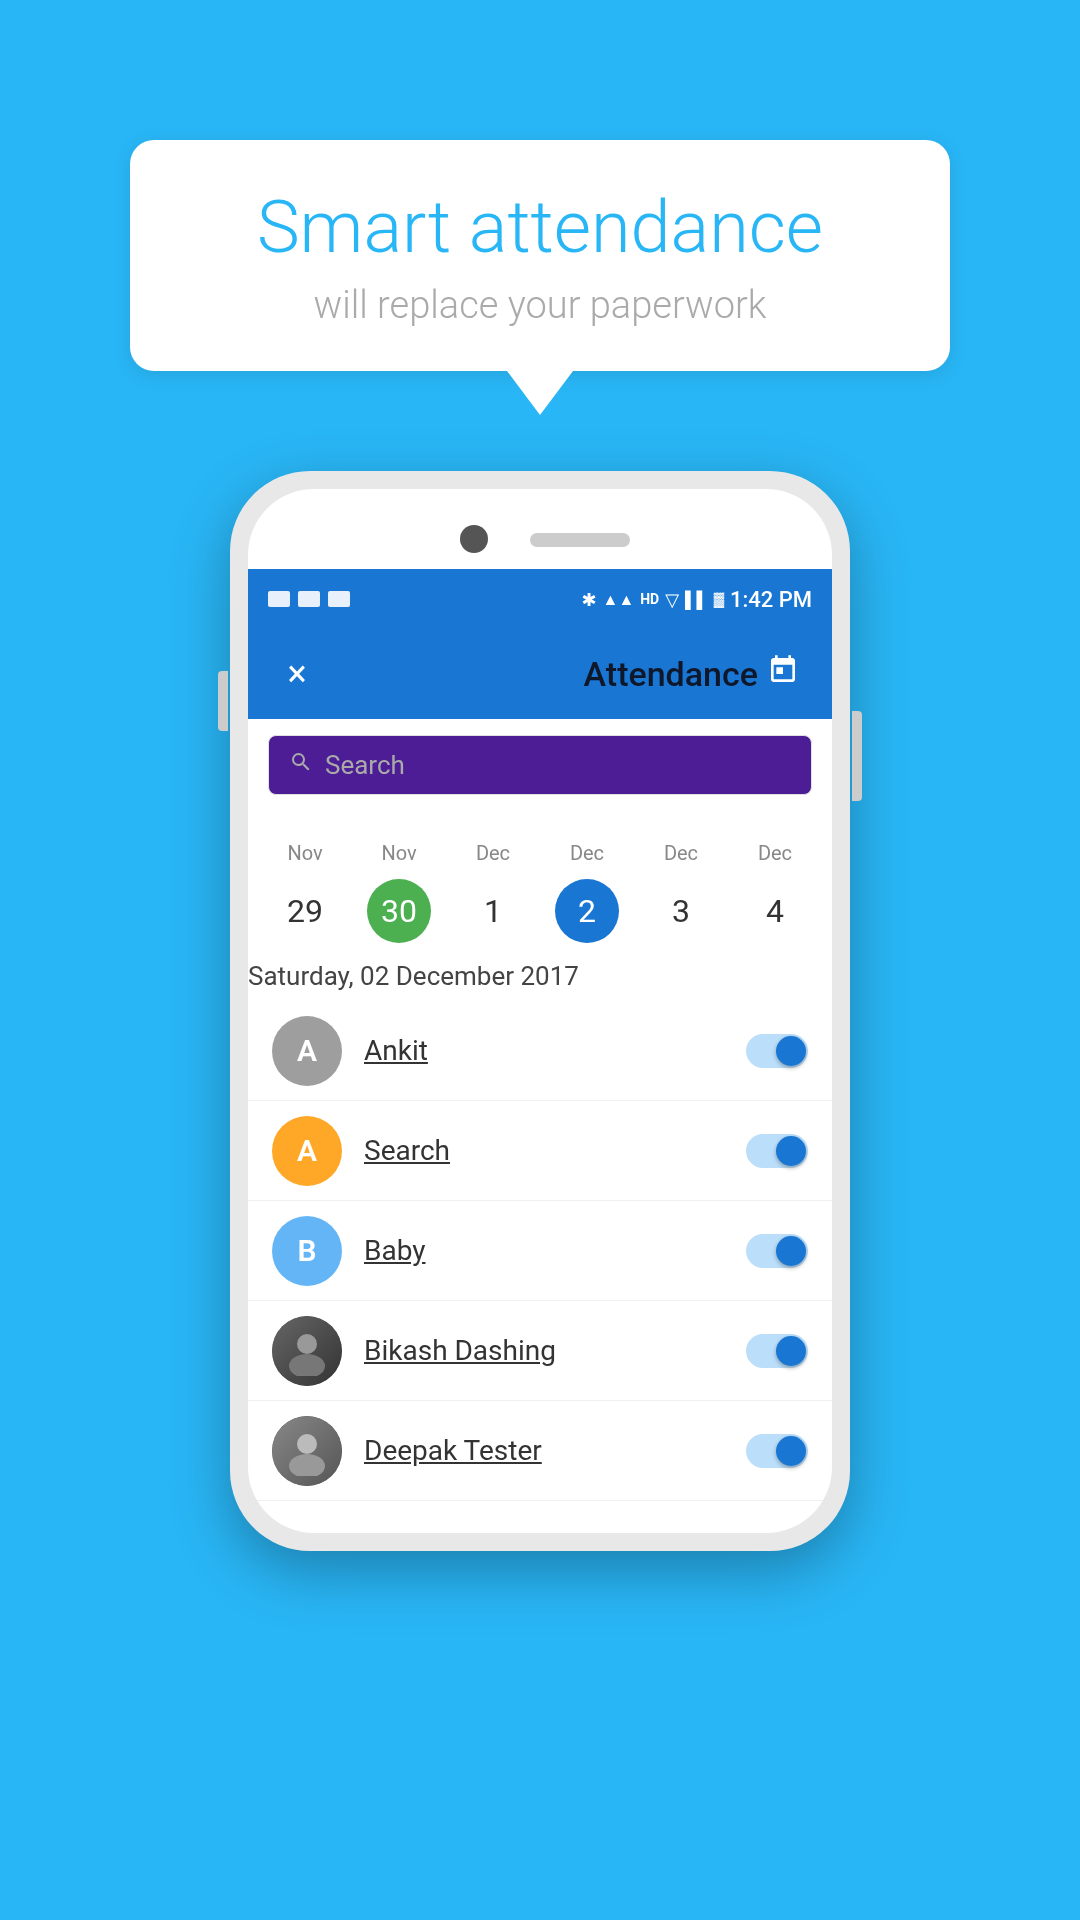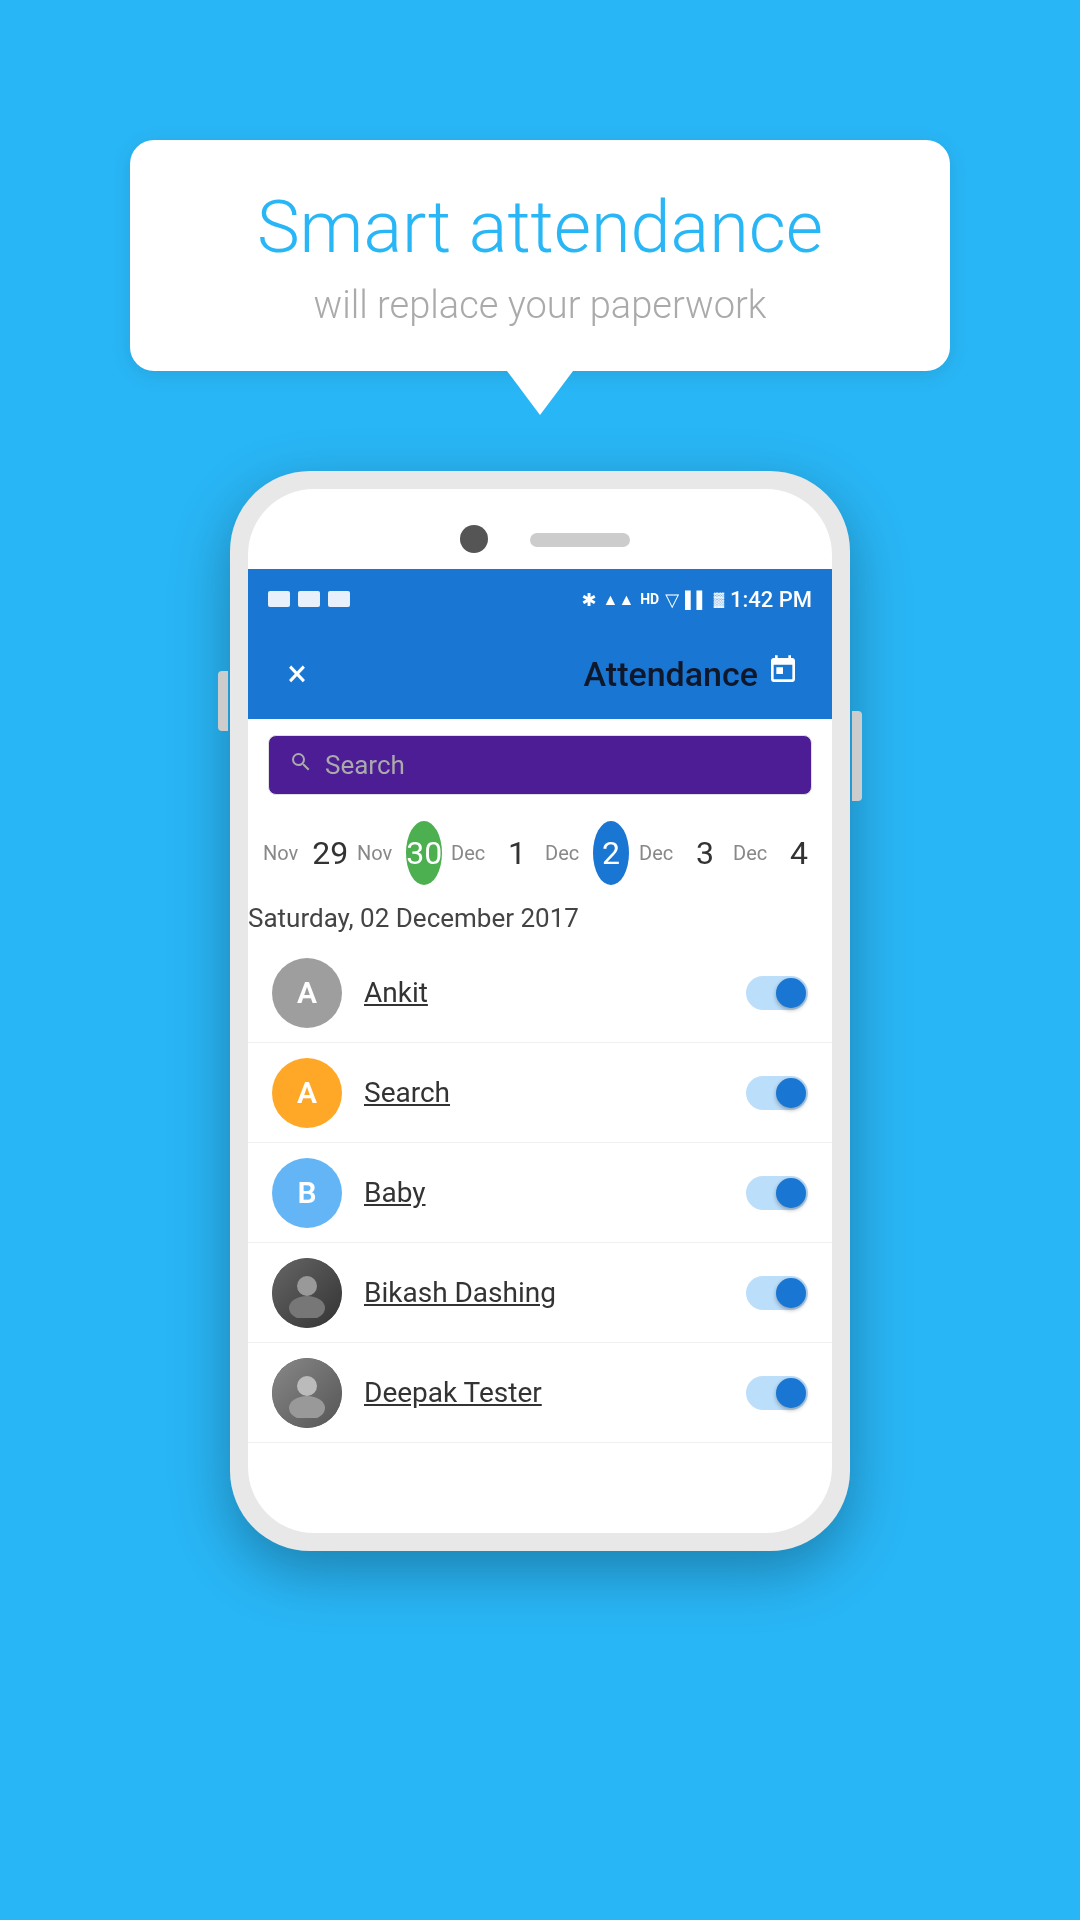--- a/index.html
+++ b/index.html
@@ -213,23 +213,25 @@
 
     
     .calendar-strip {
       padding: 10px 10px 0;
       display: flex;
       justify-content: space-around;
       flex-shrink: 0;
     }
     .cal-day {
       display: flex;
+      flex-direction: column;
       align-items: center;
       gap: 14px;
       width: 84px;
+      margin-top: 20px;
     }
     .cal-month {
       font-size: 20px;
       color: #888;
     }
     .cal-num {
       width: 64px;
       height: 64px;
       display: flex;
       align-items: center;

